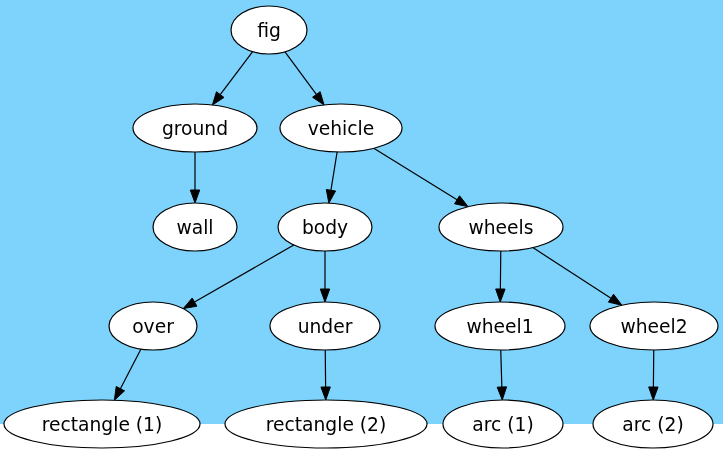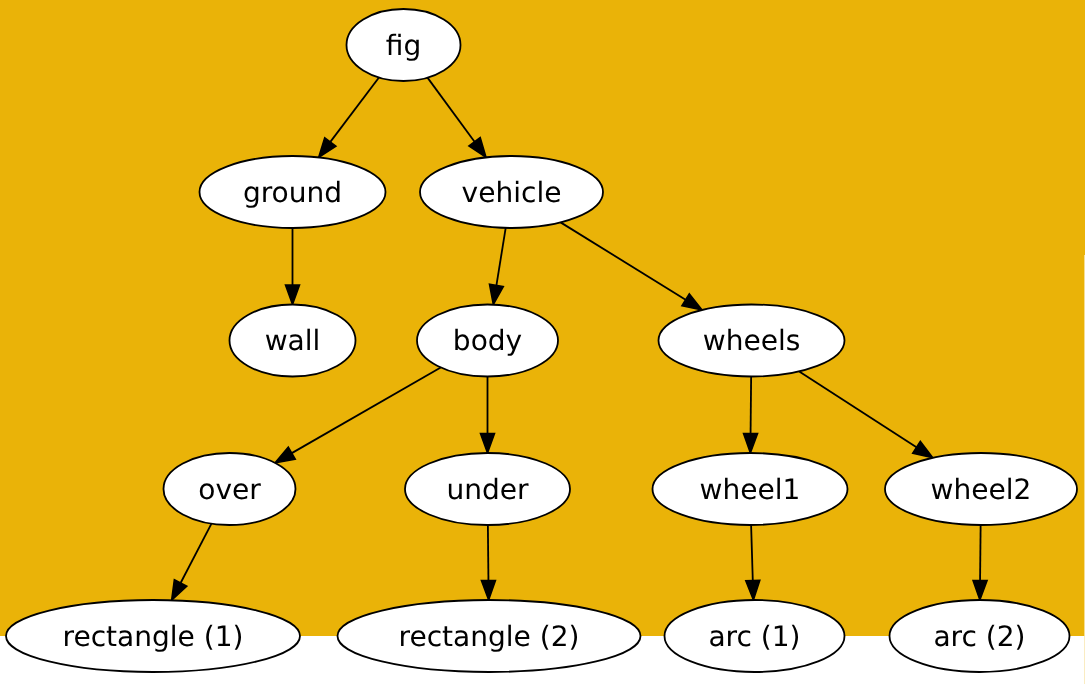--- a/index.html
+++ b/index.html
@@ -8,21 +8,21 @@
     background: #ffffff;
     width: 723px;
     height: 456px;
     overflow: hidden;
     font-family: "DejaVu Sans", sans-serif;
   }
   .canvas-wrap {
     position: relative;
     width: 723px;
     height: 424px;
-    background: #eab308;
+    background: #7dd3fc;
   }
   svg { display: block; }
   .node-ellipse {
     fill: #ffffff;
     stroke: #000000;
     stroke-width: 1.2;
   }
   .node-label {
     fill: #000000;
     font-family: "DejaVu Sans", sans-serif;

